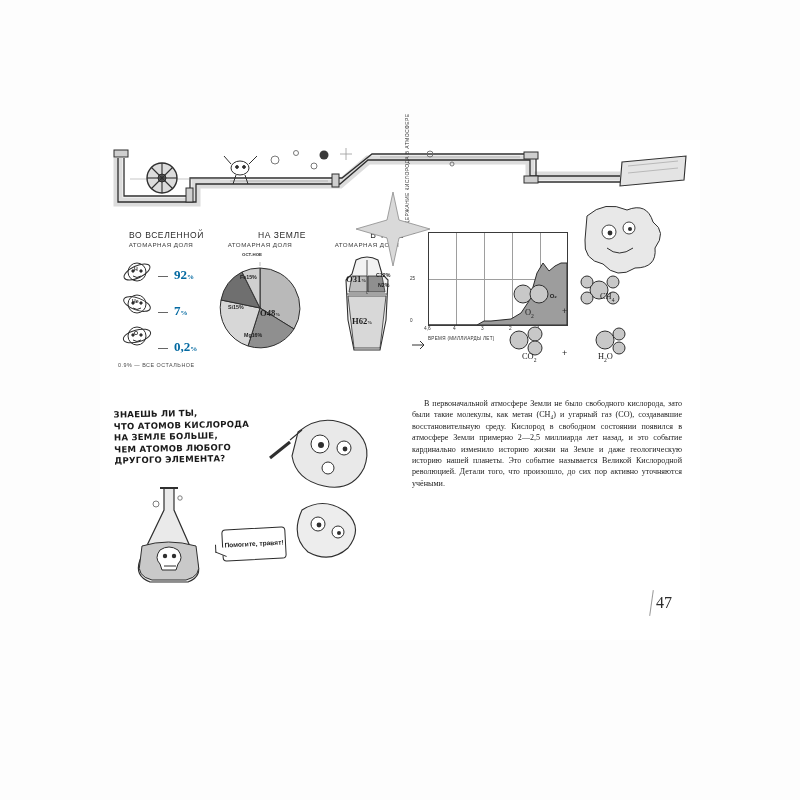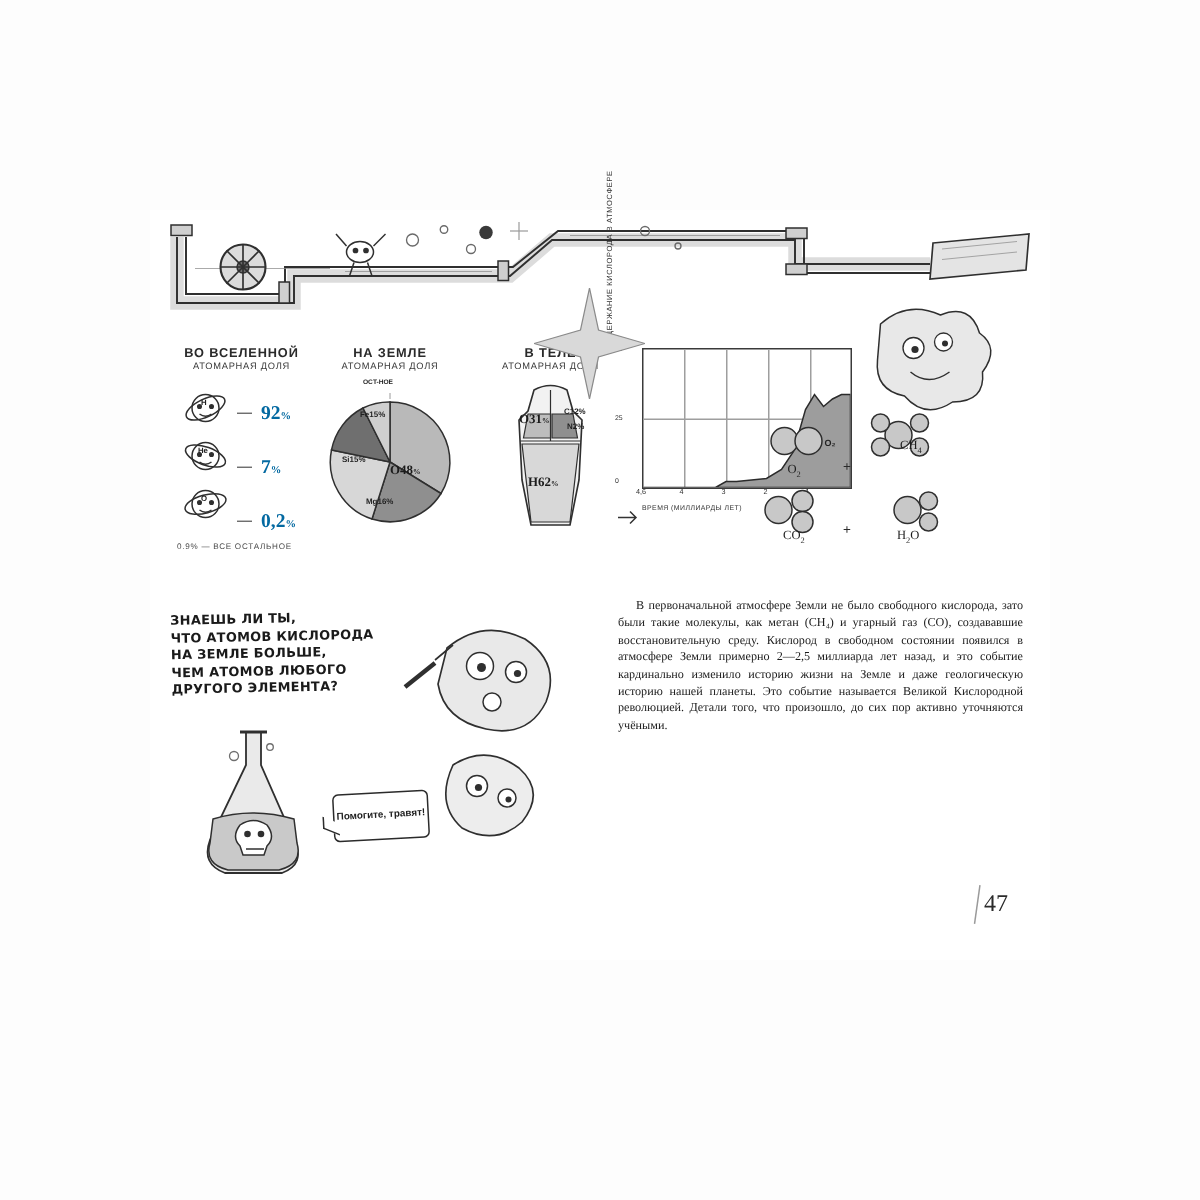--- a/index.html
+++ b/index.html
@@ -47,23 +47,23 @@
     position: relative;
     height: 155px;
   }
   .stat-block {
     position: absolute;
     top: 0;
   }
   .stat-title {
     font-size: 8.5px;
     letter-spacing: 0.6px;
-    font-weight: bold;
+    font-weight: normal;
     color: #2a2a2a;
-    text-align: center;
+    text-align: right;
     text-transform: uppercase;
   }
   .stat-sub {
     font-size: 6.2px;
     letter-spacing: 0.5px;
     color: #3b3b3b;
     text-align: center;
     margin-top: 1px;
     text-transform: uppercase;
   }

